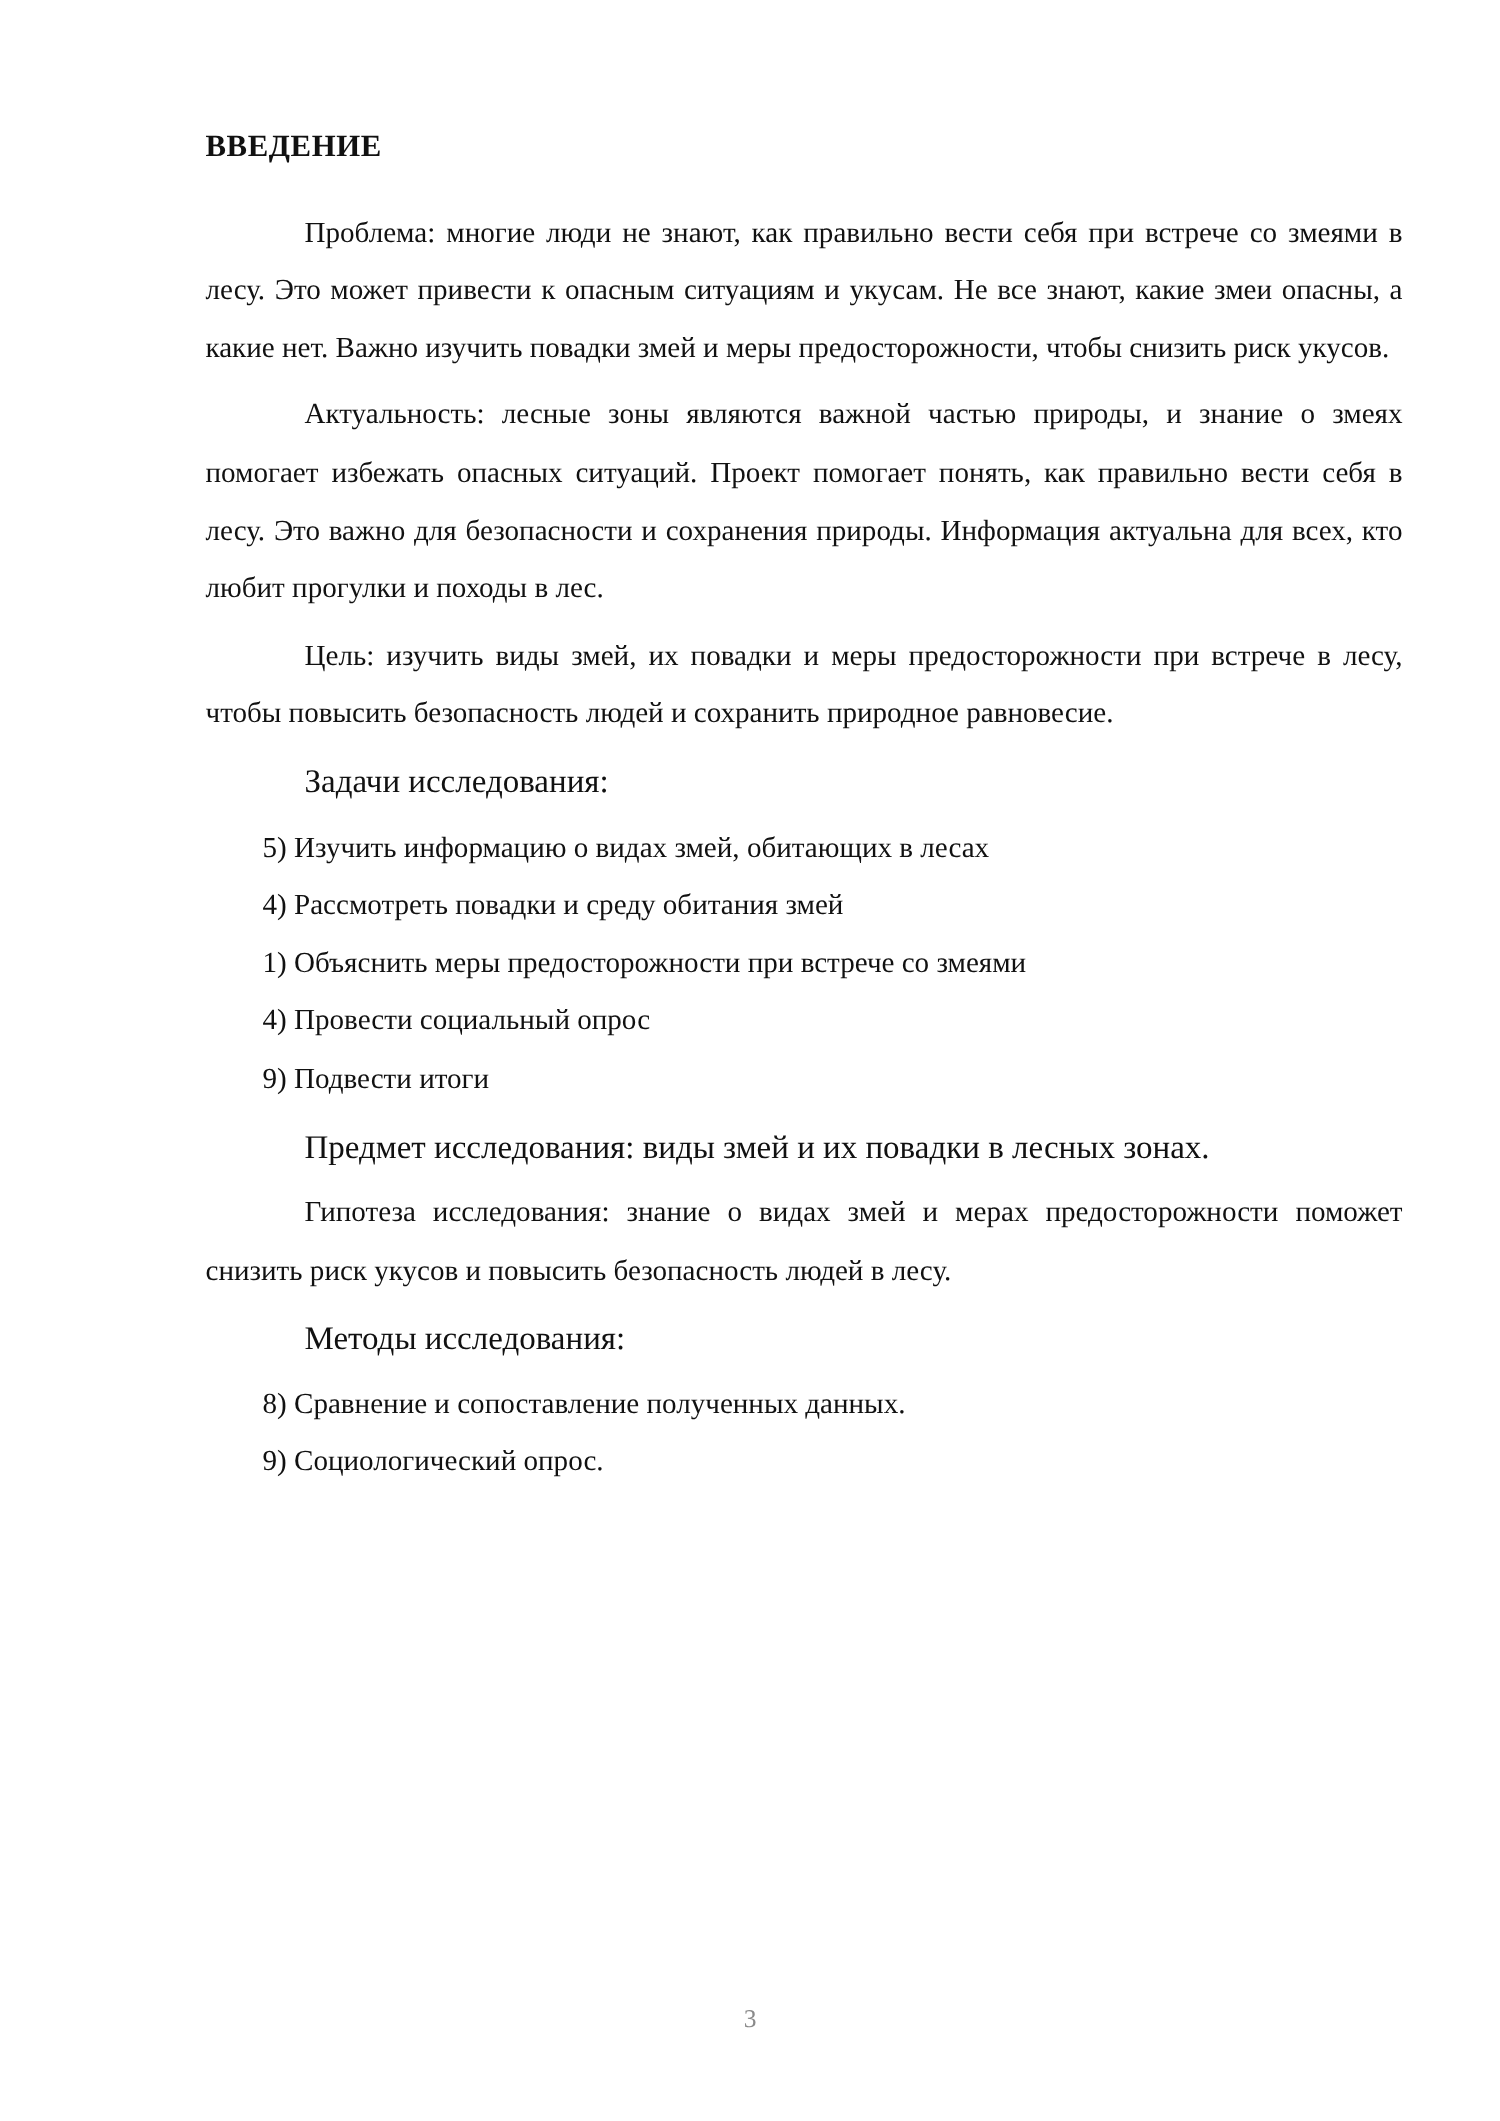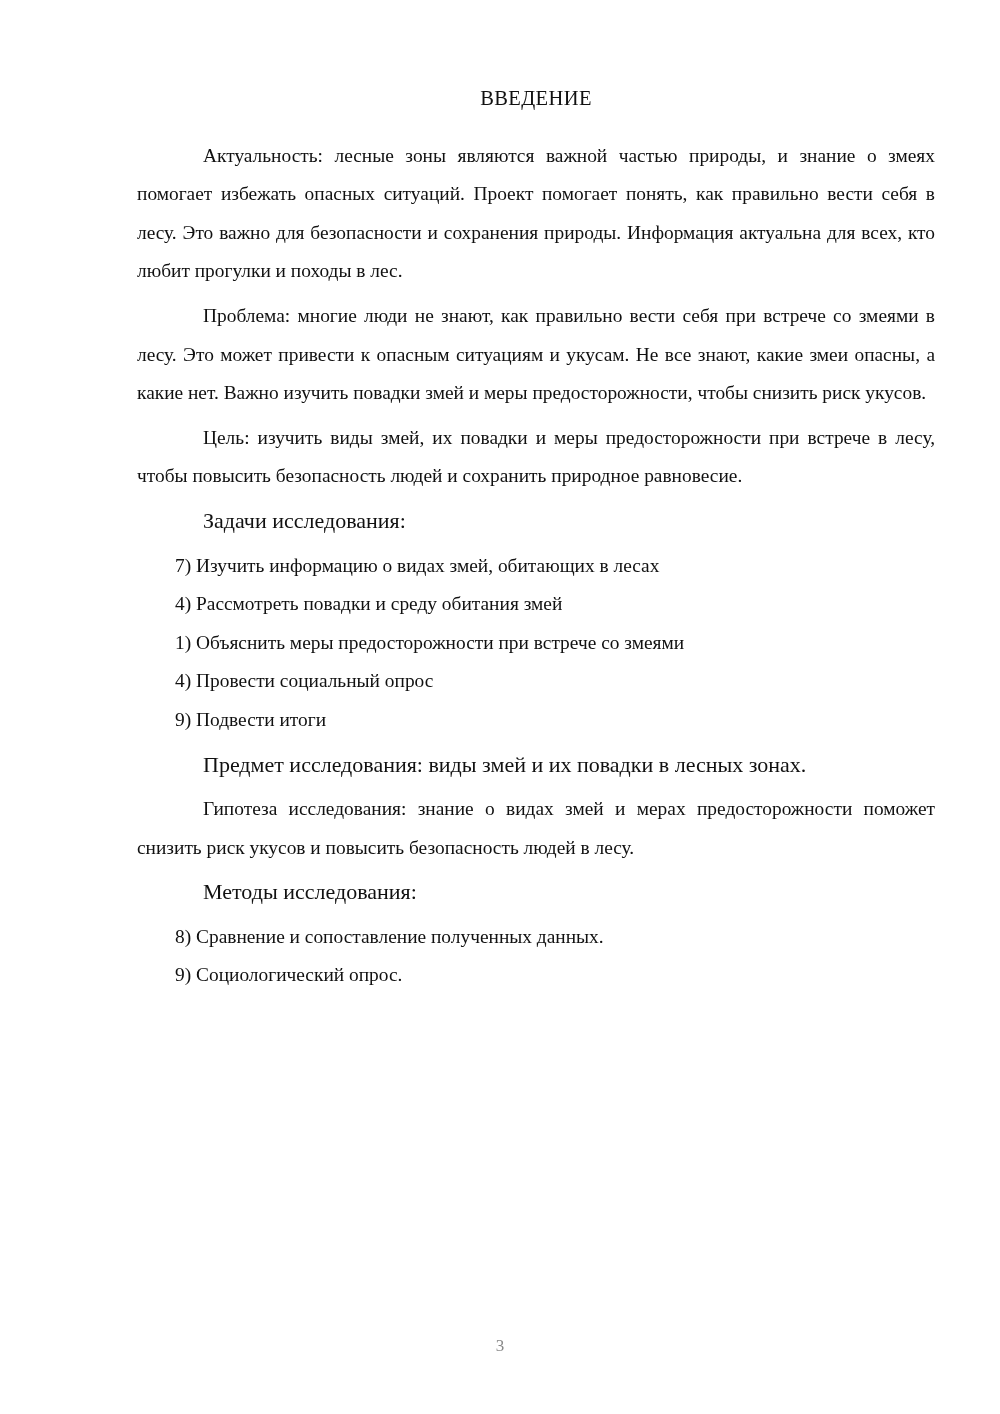--- a/index.html
+++ b/index.html
@@ -22,22 +22,21 @@
     overflow: hidden;
   }
   .content {
     position: absolute;
     left: 137px;
     top: 86px;
     width: 798px;
   }
   .doc-title {
     font-size: 20.5px;
-    font-weight: normal;
-    text-align: center;
+    font-weight: bold;
     letter-spacing: 0.4px;
     line-height: 1.2;
     margin: 0 0 26px 0;
   }
   .para {
     font-size: 19.4px;
     line-height: 38.6px;
     text-align: justify;
     text-justify: inter-word;
     text-indent: 66px;
@@ -77,30 +76,30 @@
 </style>
 </head>
 <body>
 
 <div class="page">
 
   <div class="content">
 
     <h1 class="doc-title">ВВЕДЕНИЕ</h1>
 
+    <p class="para">Проблема: многие люди не знают, как правильно вести себя при встрече со змеями в лесу. Это может привести к опасным ситуациям и укусам. Не все знают, какие змеи опасны, а какие нет. Важно изучить повадки змей и меры предосторожности, чтобы снизить риск укусов.</p>
+
     <p class="para">Актуальность: лесные зоны являются важной частью природы, и знание о змеях помогает избежать опасных ситуаций. Проект помогает понять, как правильно вести себя в лесу. Это важно для безопасности и сохранения природы. Информация актуальна для всех, кто любит прогулки и походы в лес.</p>
-
-    <p class="para">Проблема: многие люди не знают, как правильно вести себя при встрече со змеями в лесу. Это может привести к опасным ситуациям и укусам. Не все знают, какие змеи опасны, а какие нет. Важно изучить повадки змей и меры предосторожности, чтобы снизить риск укусов.</p>
 
     <p class="para">Цель: изучить виды змей, их повадки и меры предосторожности при встрече в лесу, чтобы повысить безопасность людей и сохранить природное равновесие.</p>
 
     <p class="heading-line">Задачи исследования:</p>
 
     <ul class="list">
-      <li class="list-item">7) Изучить информацию о видах змей, обитающих в лесах</li>
+      <li class="list-item">5) Изучить информацию о видах змей, обитающих в лесах</li>
       <li class="list-item">4) Рассмотреть повадки и среду обитания змей</li>
       <li class="list-item">1) Объяснить меры предосторожности при встрече со змеями</li>
       <li class="list-item">4) Провести социальный опрос</li>
       <li class="list-item">9) Подвести итоги</li>
     </ul>
 
 
     <p class="heading-line">Предмет исследования: виды змей и их повадки в лесных зонах.</p>
 
     <p class="para">Гипотеза исследования: знание о видах змей и мерах предосторожности поможет снизить риск укусов и повысить безопасность людей в лесу.</p>

